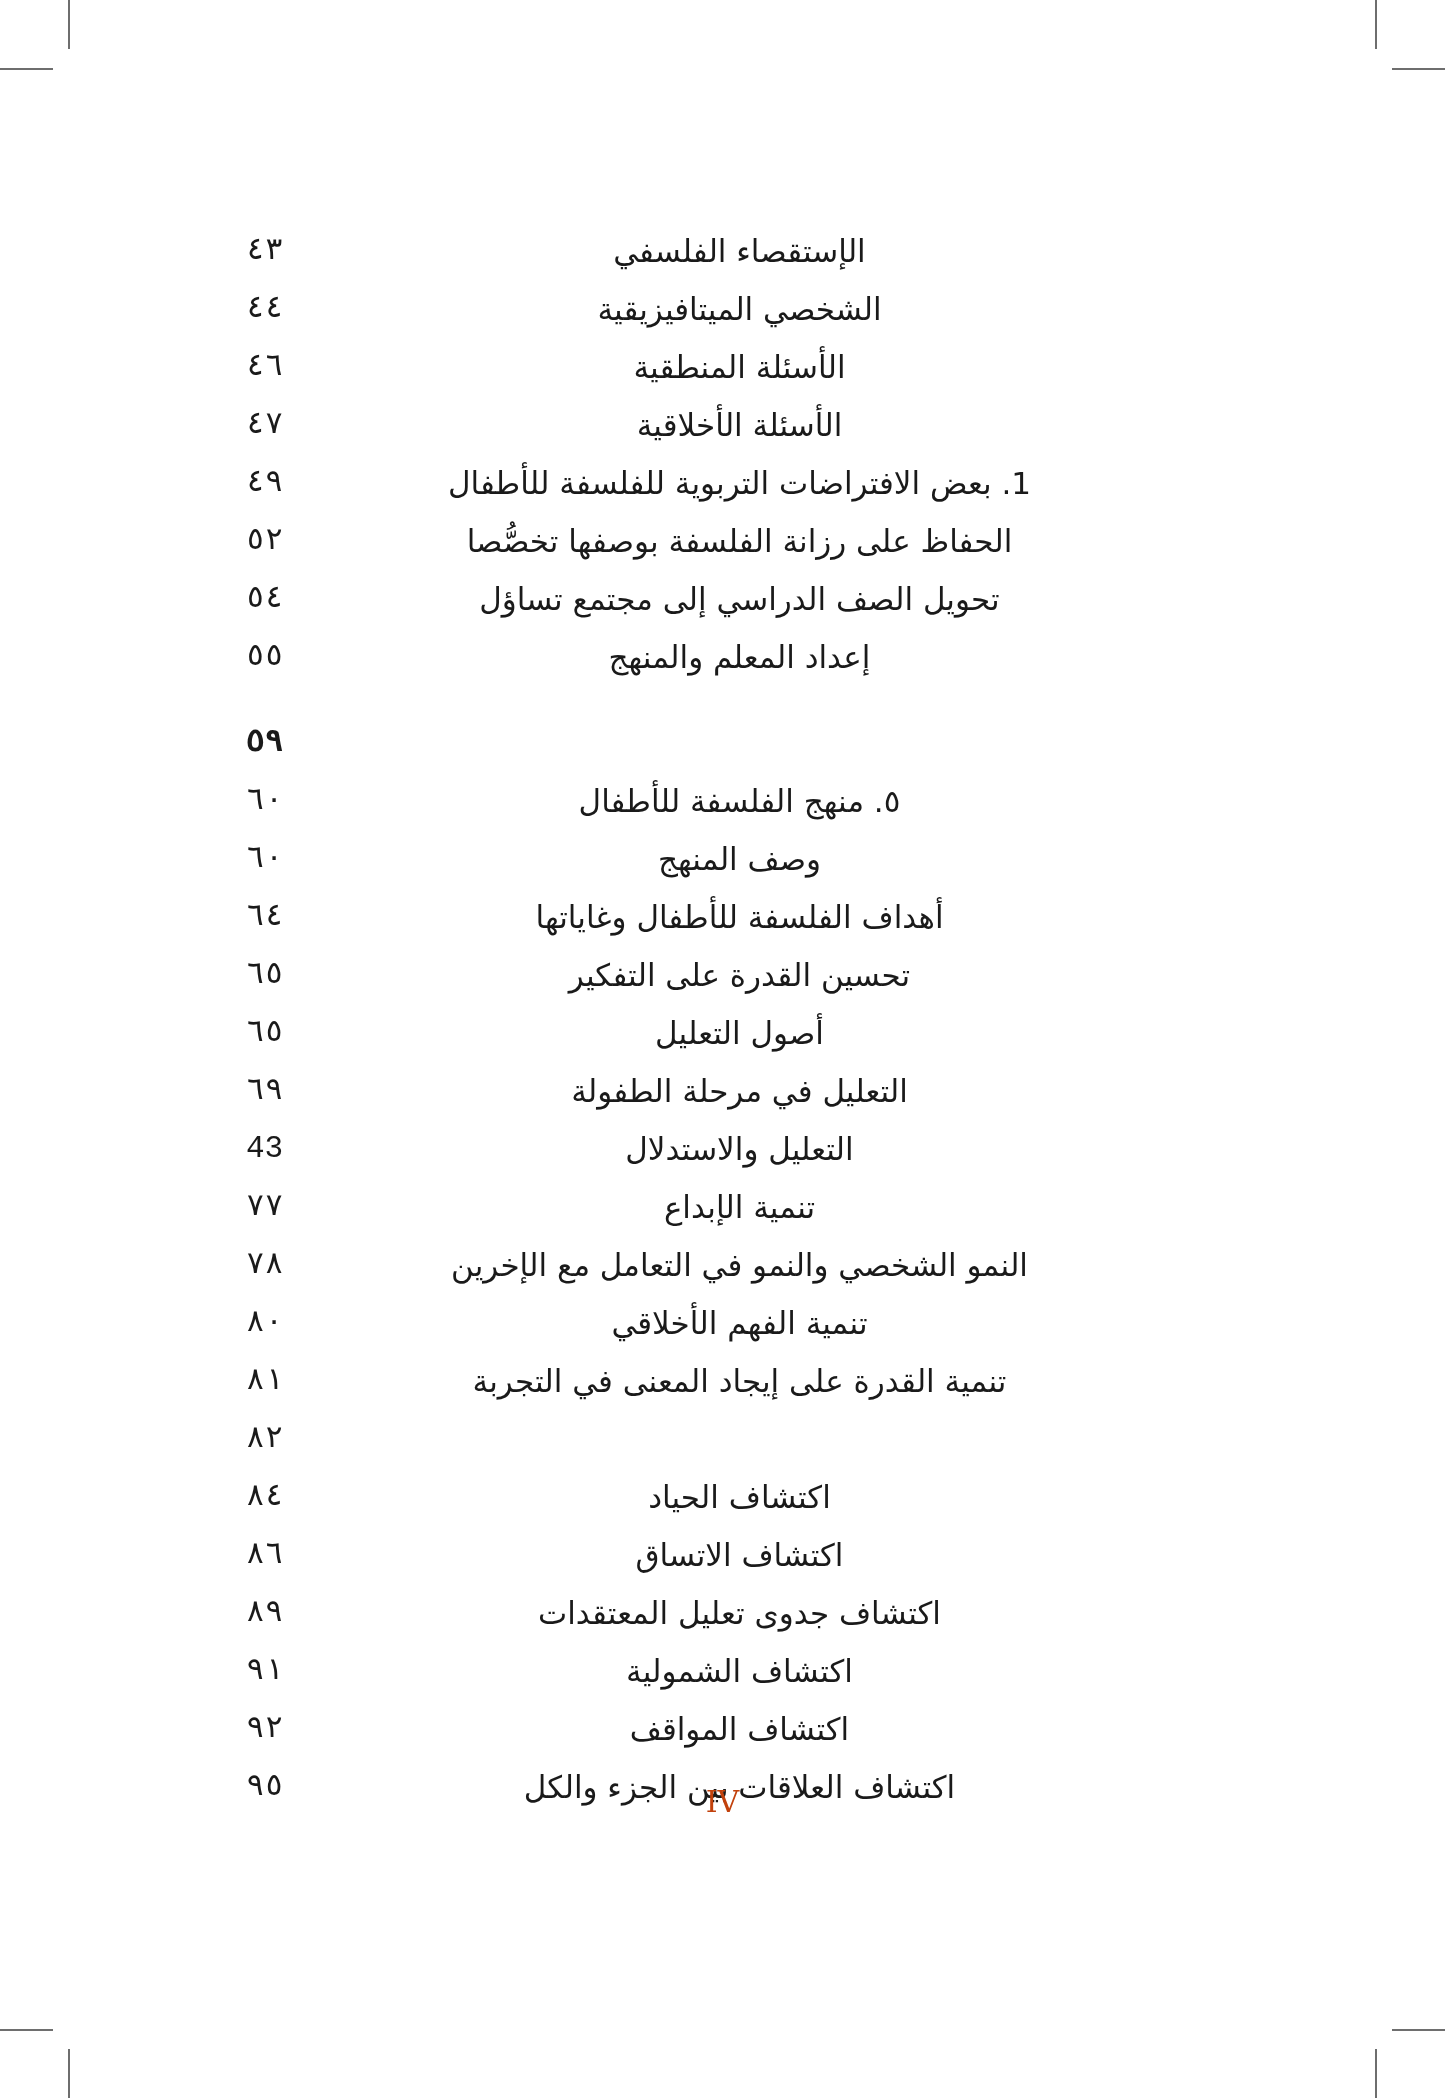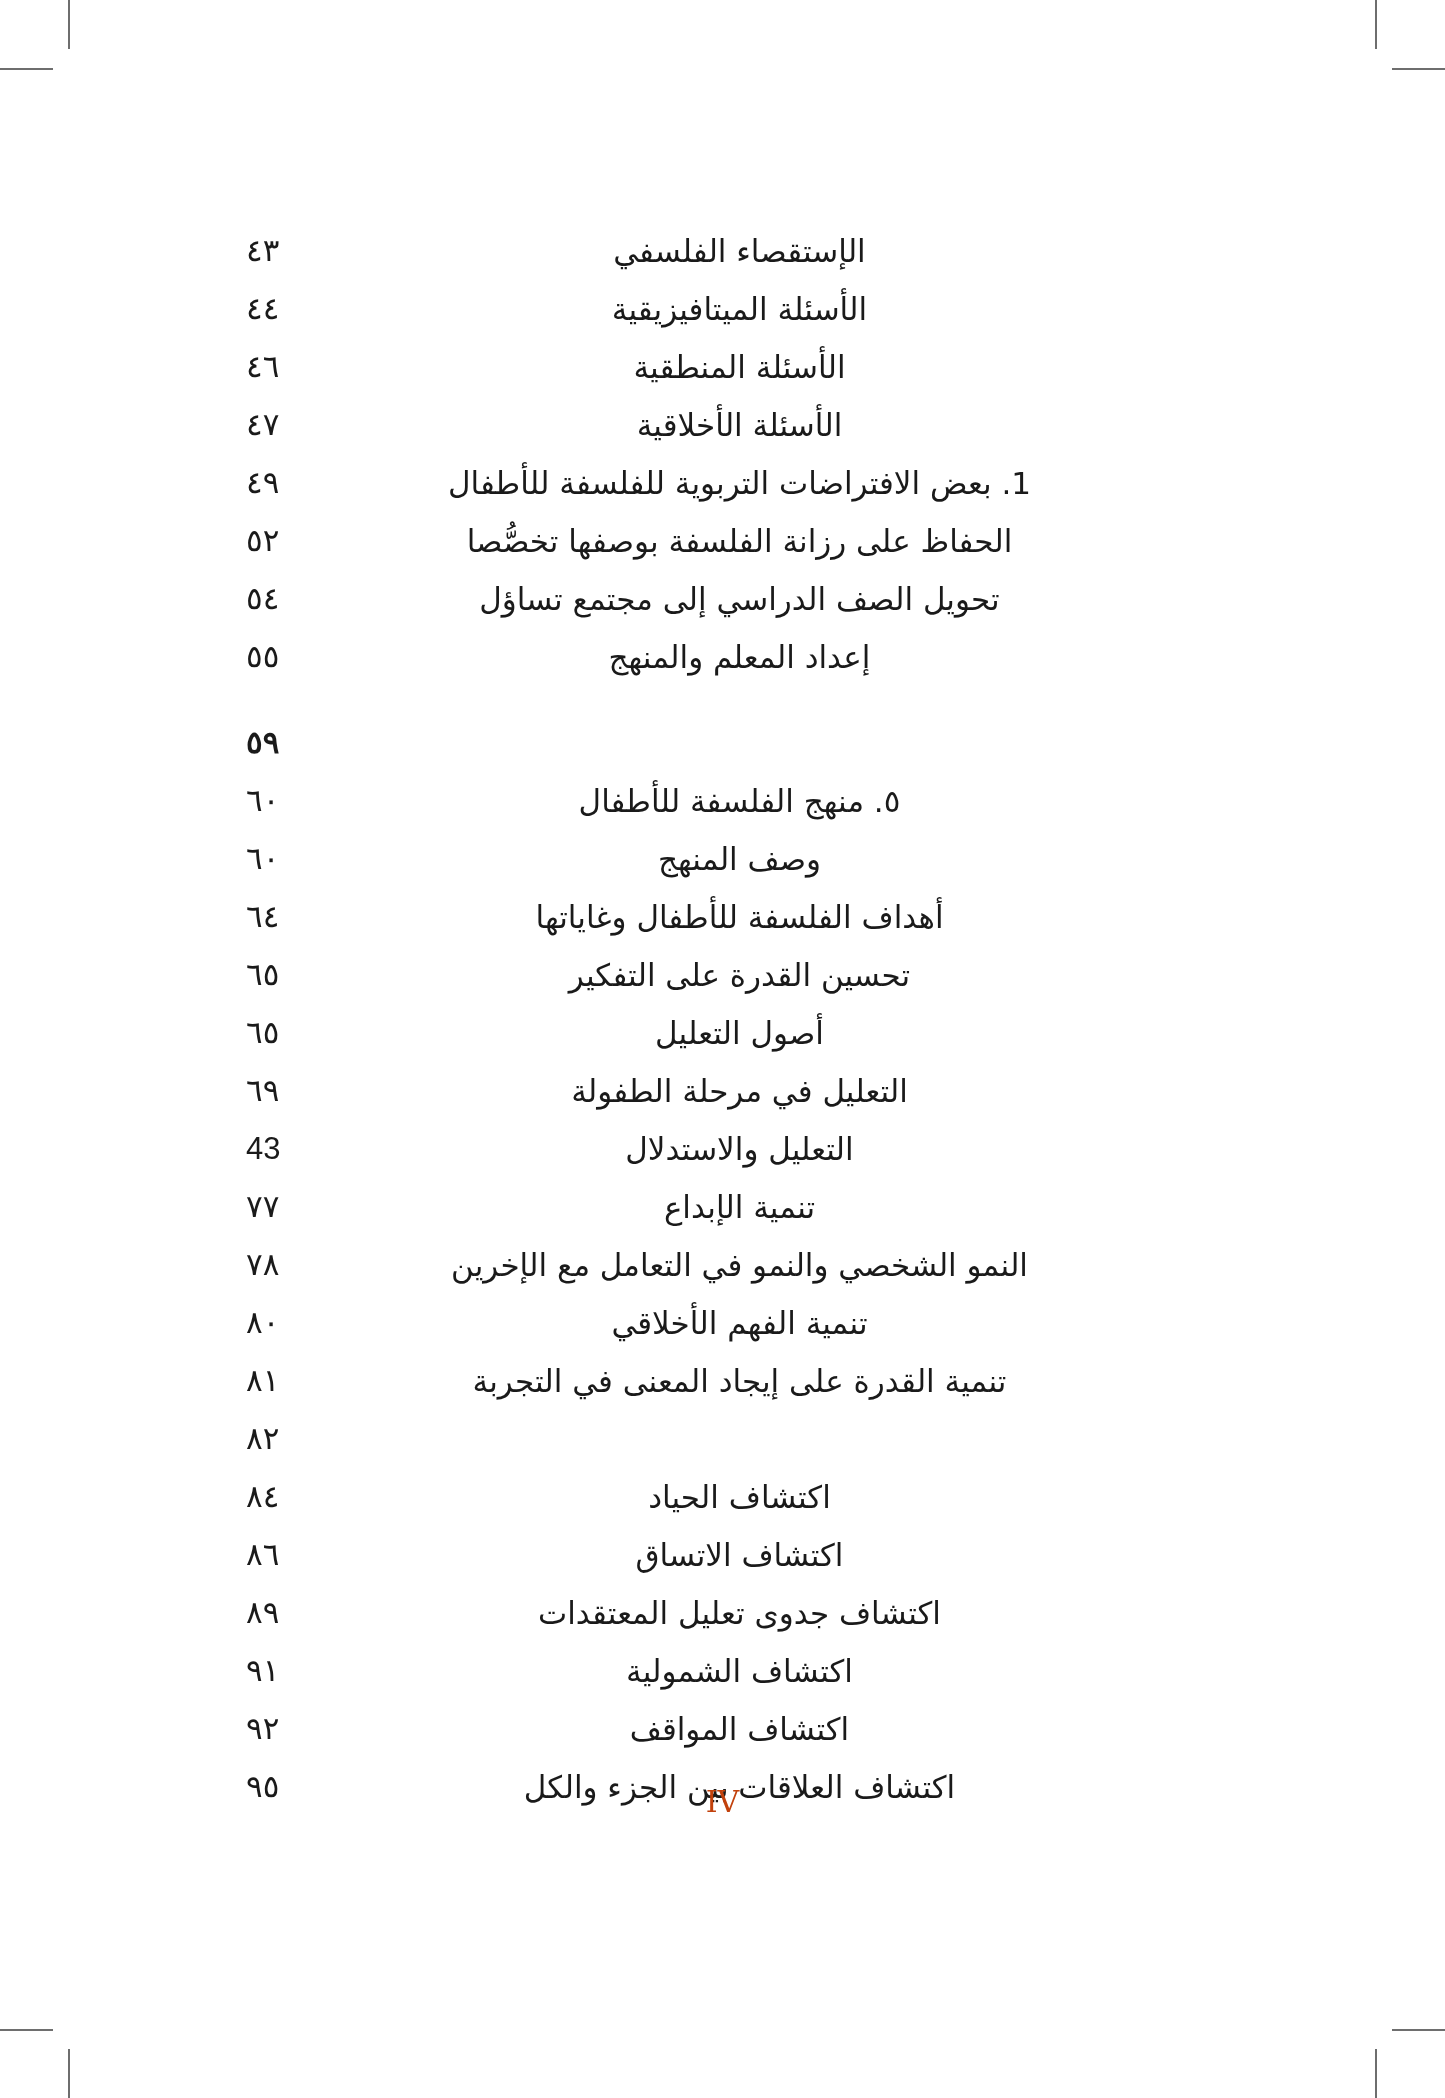--- a/index.html
+++ b/index.html
@@ -70,21 +70,21 @@
   .entry-title > span { display: inline-block; transform: translateX(17px); }
 
   .entry-page {
     position: absolute;
     left: 246px;
     top: 0;
     width: 110px;
     text-align: left;
     direction: rtl;
     unicode-bidi: isolate;
-    font-family: Liberation Sans, sans-serif;
+    font-family: Liberation Mono, monospace;
     font-size: 31px;
     line-height: 46px;
     color: #1a1a1a;
   }
 
   .toc-row.is-bold .entry-title,
   .toc-row.is-bold .entry-page {
     font-weight: 700;
   }
 
@@ -114,21 +114,21 @@
   <div class="crop h crop-bl-h"></div>
   <div class="crop v crop-br-v"></div>
   <div class="crop h crop-br-h"></div>
 
   <div class="toc" id="toc-list">
       <div class="toc-row">
         <div class="entry-title"><span>الإستقصاء الفلسفي</span></div>
         <div class="entry-page">٤٣</div>
       </div>
       <div class="toc-row">
-        <div class="entry-title"><span>الأسئلة الميتافيزيقية</span></div>
+        <div class="entry-title"><span>الشخصي الميتافيزيقية</span></div>
         <div class="entry-page">٤٤</div>
       </div>
       <div class="toc-row">
         <div class="entry-title"><span>الأسئلة المنطقية</span></div>
         <div class="entry-page">٤٦</div>
       </div>
       <div class="toc-row">
         <div class="entry-title"><span>الأسئلة الأخلاقية</span></div>
         <div class="entry-page">٤٧</div>
       </div>

